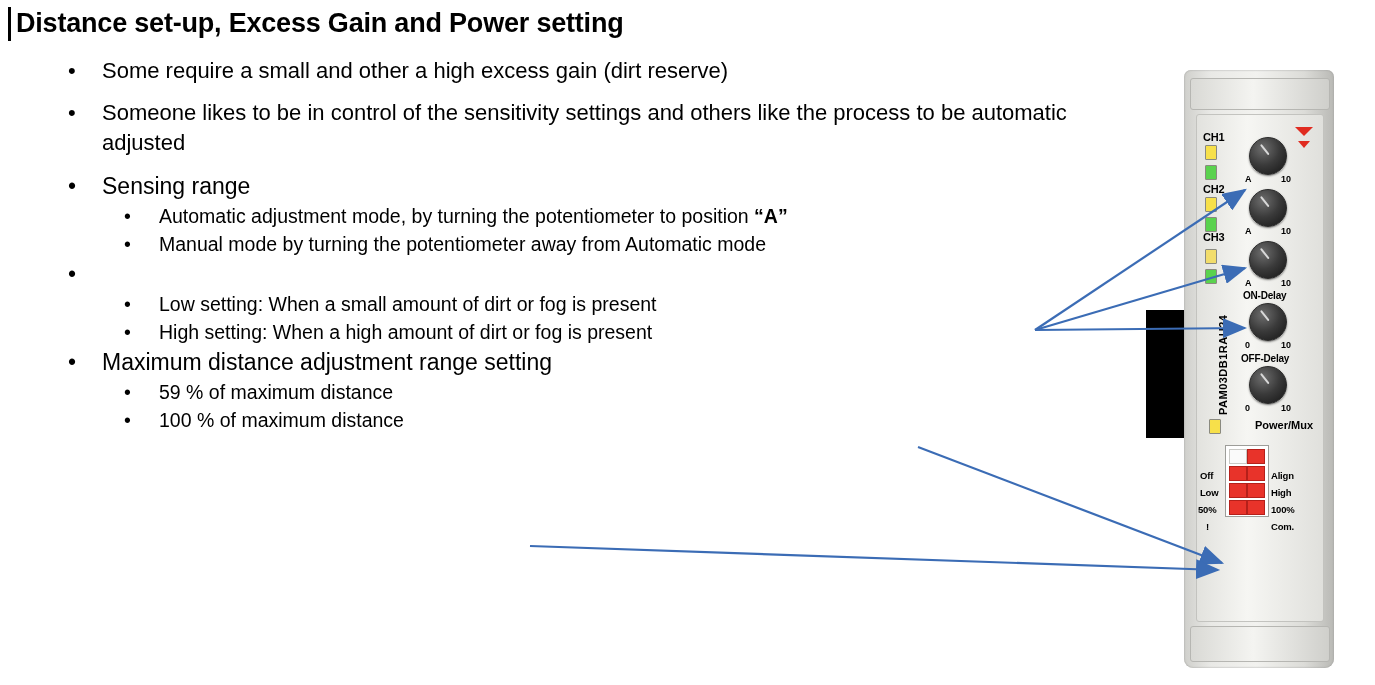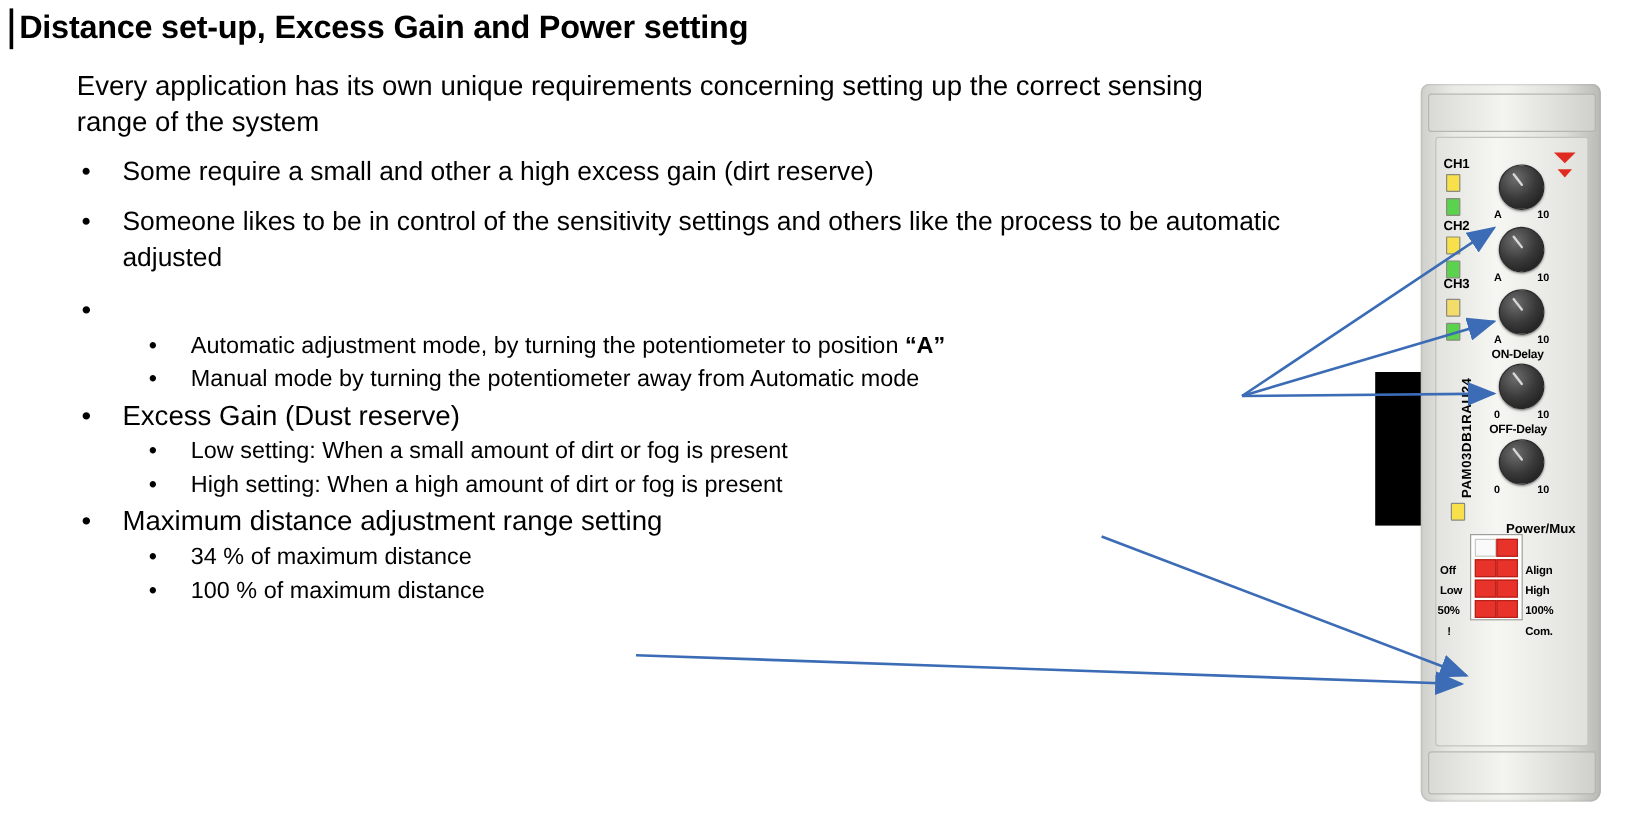--- a/index.html
+++ b/index.html
@@ -269,65 +269,64 @@
 </head>
 <body>
 
 <div class="title-bar">
   <div class="title-rule"></div>
   <div class="title-text">Distance set-up, Excess Gain and Power setting</div>
 </div>
 
 <div class="content">
 
-  <p class="intro">Every application has its own unique requirements concerning setting up the correct sensing range of the system</p>
 
   <div class="bullet-l1">
     <span class="dot">•</span>
     <span class="txt">Some require a small and other a high excess gain (dirt reserve)</span>
   </div>
 
   <div class="bullet-l1">
     <span class="dot">•</span>
     <span class="txt">Someone likes to be in control of the sensitivity settings and others like the process to be automatic adjusted</span>
   </div>
 
 
   <div class="bullet-a">
     <span class="dot">•</span>
+    <span class="txt">Sensing range</span>
   </div>
   <div class="bullet-b">
     <span class="dot">•</span>
     <span class="txt"><span>Automatic adjustment mode, by turning the potentiometer to position </span><span class="bold">“A”</span></span>
   </div>
   <div class="bullet-b">
     <span class="dot">•</span>
     <span class="txt">Manual mode by turning the potentiometer away from Automatic mode</span>
   </div>
 
   <div class="bullet-a">
     <span class="dot">•</span>
-    <span class="txt">Excess Gain (Dust reserve)</span>
   </div>
   <div class="bullet-b">
     <span class="dot">•</span>
     <span class="txt">Low setting: When a small amount of dirt or fog is present</span>
   </div>
   <div class="bullet-b">
     <span class="dot">•</span>
     <span class="txt">High setting: When a high amount of dirt or fog is present</span>
   </div>
 
   <div class="bullet-a">
     <span class="dot">•</span>
     <span class="txt">Maximum distance adjustment range setting</span>
   </div>
   <div class="bullet-b">
     <span class="dot">•</span>
-    <span class="txt">34 % of maximum distance</span>
+    <span class="txt">59 % of maximum distance</span>
   </div>
   <div class="bullet-b">
     <span class="dot">•</span>
     <span class="txt">100 % of maximum distance</span>
   </div>
 
 </div>
 
 <div class="black-block"></div>
 
@@ -378,21 +377,21 @@
     <div class="knob-title" style="left:44px; top:238px;">OFF-Delay</div>
     <div class="knob" style="left:52px; top:251px;"></div>
     <div class="knob-scale" style="left:48px; top:288px;">
       <span>0</span>
       <span>10</span>
     </div>
 
     <div class="vtext" style="left:20px; top:300px;">PAM03DB1RAU24</div>
 
     <div class="led yellow" style="left:12px; top:304px;"></div>
-    <div class="powermux" style="left:26px; top:320px;padding-left:32px;">Power/Mux</div>
+    <div class="powermux" style="left:26px; top:304px;padding-left:32px;">Power/Mux</div>
 
     <div class="dipblock" style="left:28px; top:330px; width:42px; height:70px;">
       <div class="dip-white" style="left:3px; top:3px; width:16px; height:13px;"></div>
       <div class="dip-red" style="left:21px; top:3px; width:16px; height:13px;"></div>
       <div class="dip-red" style="left:3px; top:20px; width:16px; height:13px;"></div>
       <div class="dip-red" style="left:21px; top:20px; width:16px; height:13px;"></div>
       <div class="dip-red" style="left:3px; top:37px; width:16px; height:13px;"></div>
       <div class="dip-red" style="left:21px; top:37px; width:16px; height:13px;"></div>
       <div class="dip-red" style="left:3px; top:54px; width:16px; height:13px;"></div>
       <div class="dip-red" style="left:21px; top:54px; width:16px; height:13px;"></div>

